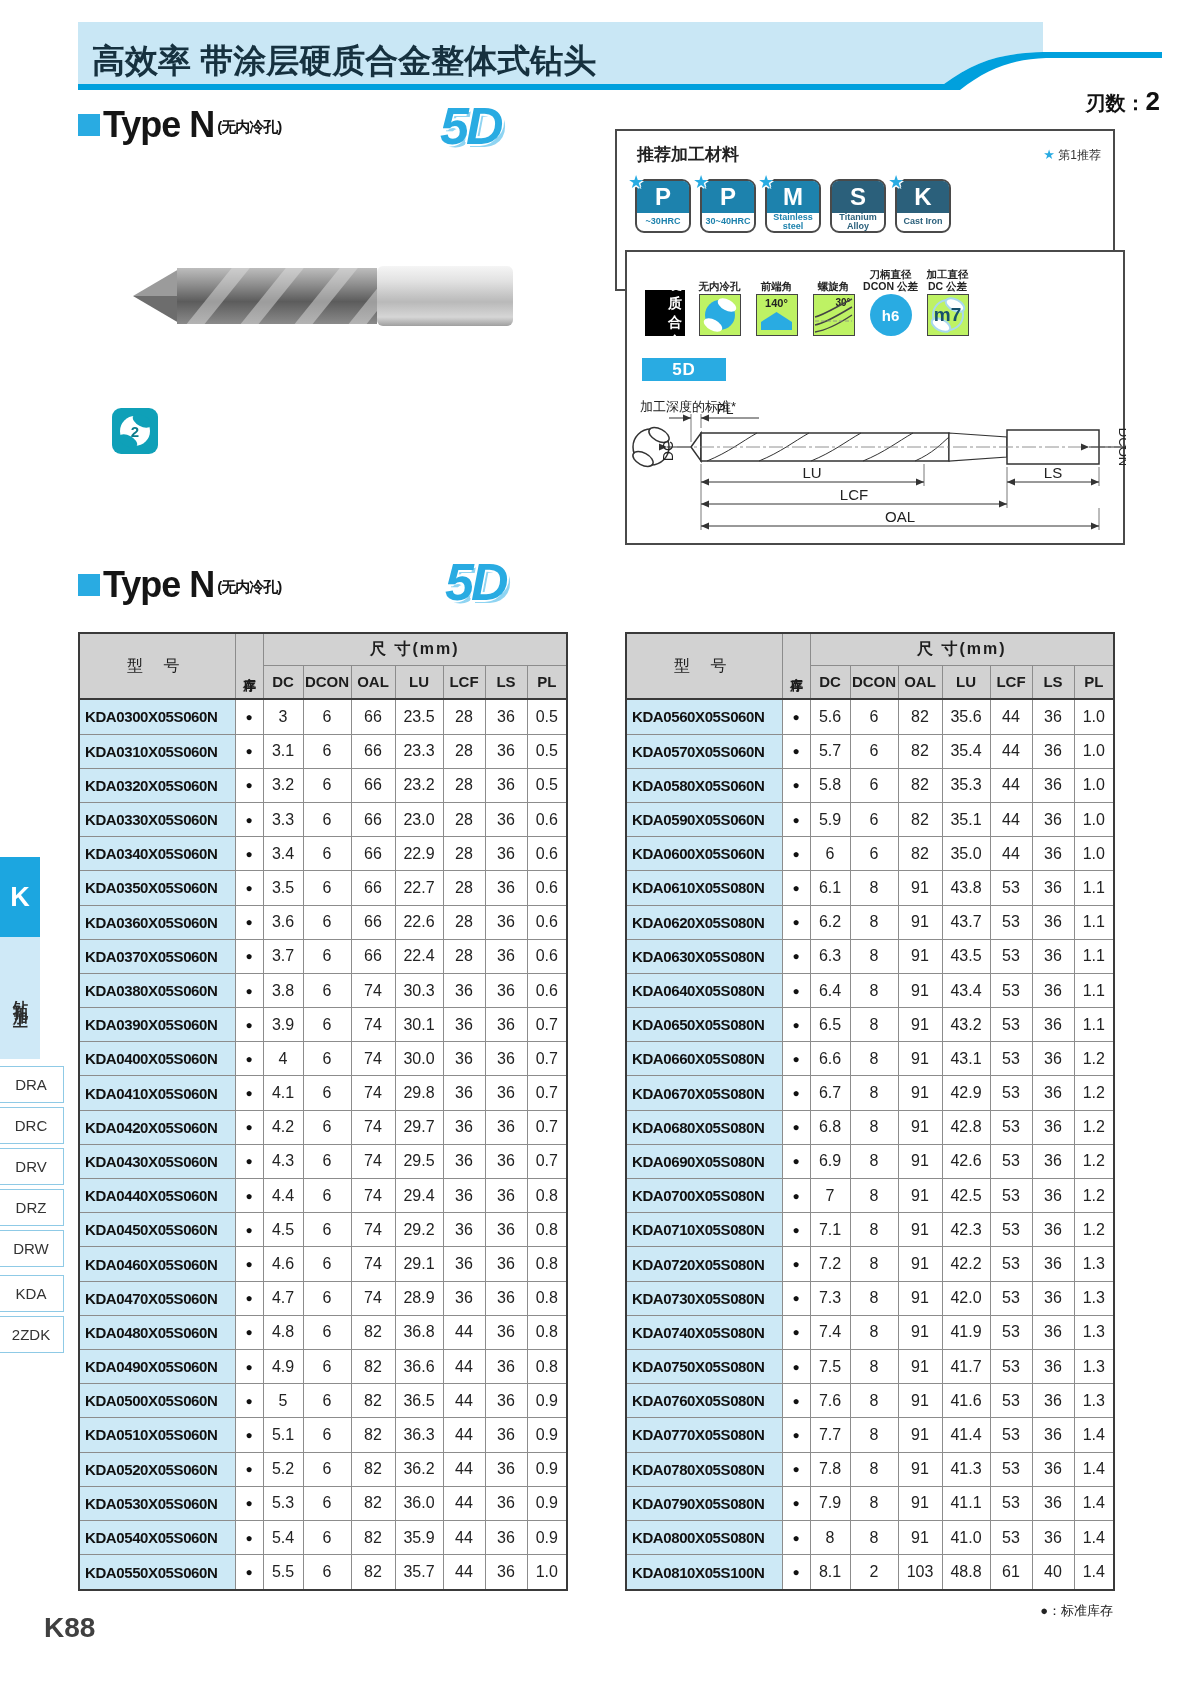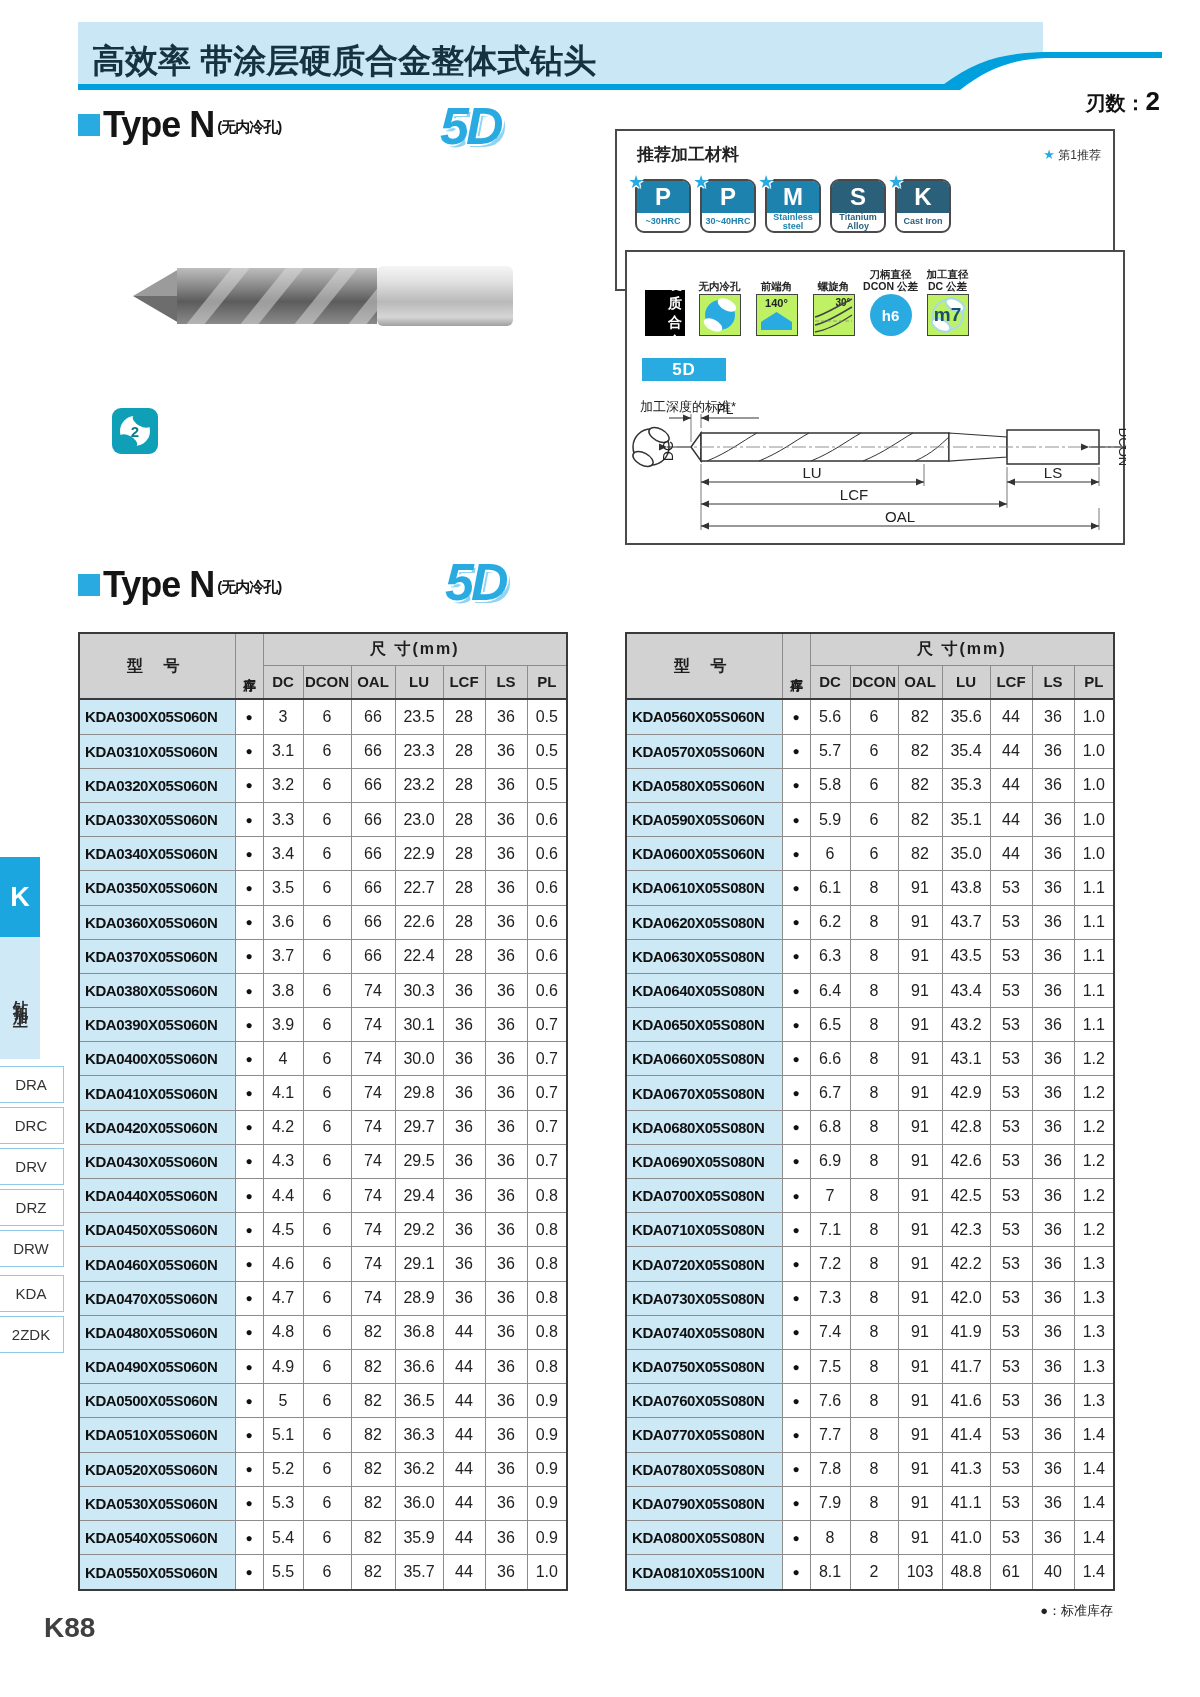--- a/index.html
+++ b/index.html
@@ -58,21 +58,21 @@
   .depth-note { position:absolute; left:13px; top:146px; font-size:13px; color:#222; }
 
   
   .cat-table { border-collapse:collapse; table-layout:fixed; width:488px; height:959px;
     border:2px solid #3a3a3a; background:#fff; }
   .cat-table th, .cat-table td { border:1px solid #8c8c8c; overflow:hidden; }
   .cat-table thead th { background:#d2d2d2; color:#1d1d1d; }
   .cat-table th.thick-b { border-bottom:2px solid #3a3a3a; }
   .dim-head { font-size:16px; font-weight:bold; height:32px; letter-spacing:2px; }
   .col-head { font-size:15px; font-weight:bold; height:34px; }
-  .model-head { font-size:16px; font-weight:bold; letter-spacing:8px; }
+  .model-head { font-size:16px; font-weight:normal; letter-spacing:8px; }
   .stock-head { font-size:13px; font-weight:bold; }
   .vert { writing-mode:vertical-rl; text-orientation:upright; display:inline-block; letter-spacing:2px; }
   .model-cell { background:#cde9f6; font-weight:bold; font-size:15px; letter-spacing:-0.4px;
     padding-left:5px; color:#111; }
   .stock-cell { text-align:center; font-size:12px; color:#111; }
   .val-cell { text-align:center; font-size:16px; color:#222; }
 
   
   .k-tab { left:0; top:857px; width:40px; height:80px; background:#1ca6e0; color:#fff;
     display:flex; align-items:center; justify-content:center; font-size:27px; font-weight:bold; }

